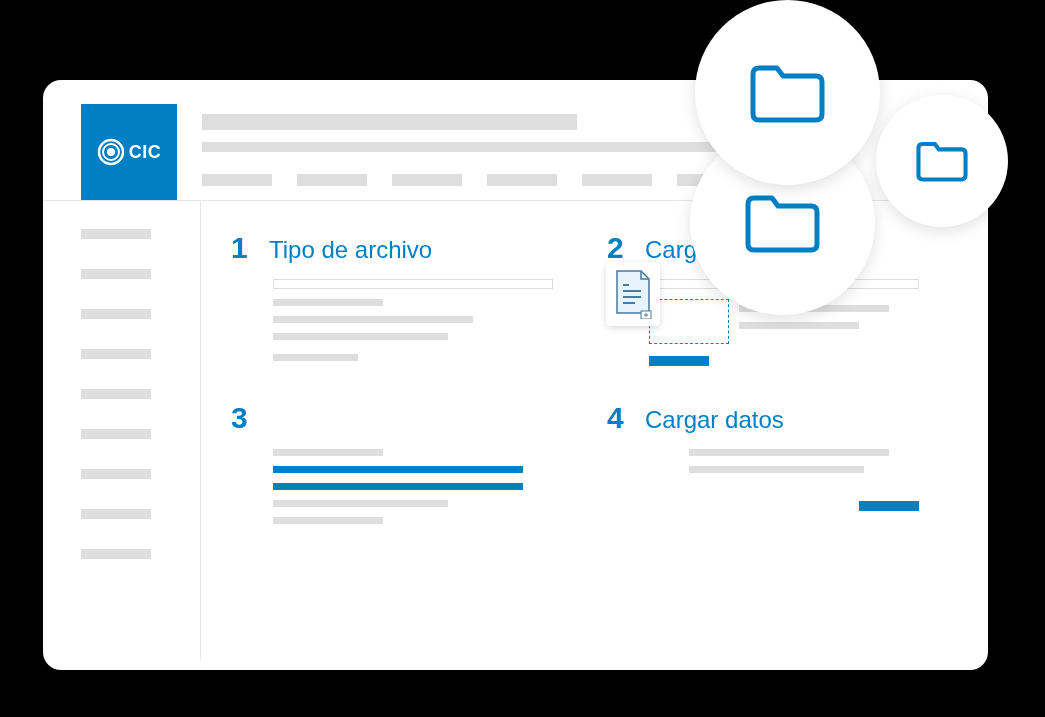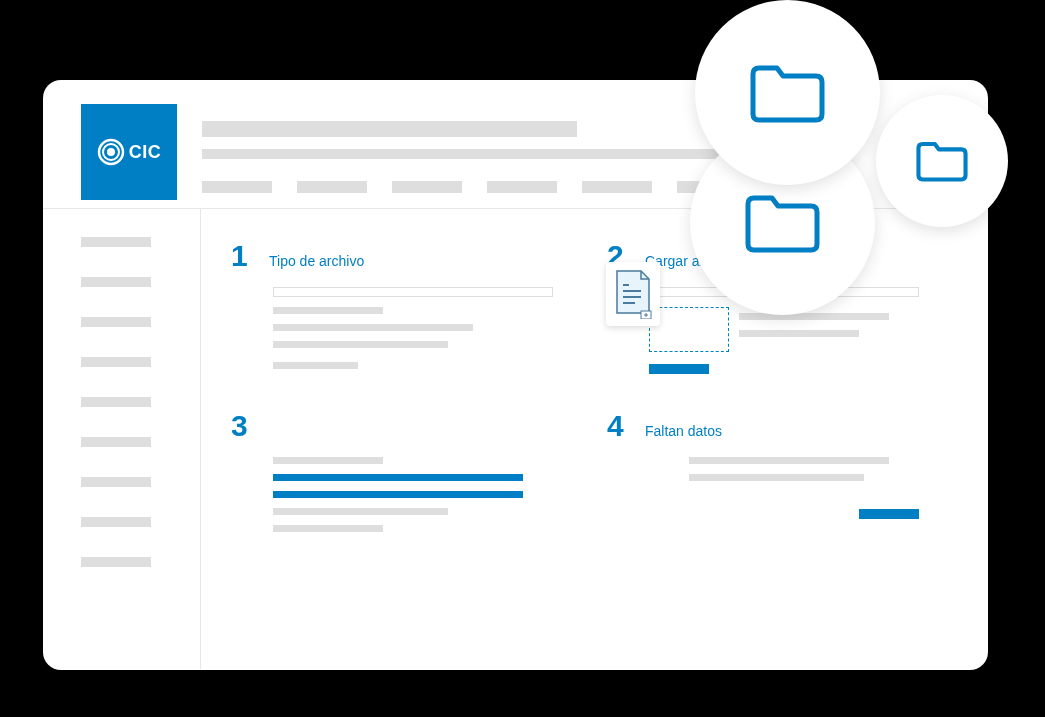--- a/index.html
+++ b/index.html
@@ -20,24 +20,23 @@
       top: 80px;
       left: 43px;
       width: 945px;
       height: 590px;
       background: #fff;
       border-radius: 18px;
       overflow: hidden;
     }
     .header {
       display: flex;
-      padding: 24px 38px 8px 38px;
+      padding: 24px 38px 0 38px;
       gap: 25px;
       border-bottom: 1px solid #e7e7e7;
-      align-items: center;
     }
     .logo-box {
       width: 96px;
       height: 96px;
       background: #007fc4;
       display: flex;
       align-items: center;
       justify-content: center;
       flex-shrink: 0;
     }
@@ -110,21 +109,21 @@
       gap: 18px;
       margin-bottom: 14px;
     }
     .step-number {
       font-size: 30px;
       font-weight: 700;
       color: #007fc4;
       width: 20px;
     }
     .step-title {
-      font-size: 14px;
+      font-size: 24px;
       color: #007fc4;
       font-weight: 400;
     }
     .step-body {
       padding-left: 42px;
     }
     .outline-box {
       border: 1px solid #dedede;
       height: 10px;
       width: 280px;
@@ -289,21 +288,21 @@
             <div class="blue-line" style="width:250px"></div>
             <div class="blue-line" style="width:250px"></div>
             <div class="gray-line" style="width:175px"></div>
             <div class="gray-line" style="width:110px"></div>
           </div>
         </div>
 
         <div class="step">
           <div class="step-header">
             <span class="step-number">4</span>
-            <span class="step-title">Faltan datos</span>
+            <span class="step-title">Cargar datos</span>
           </div>
           <div class="step-body">
             <div class="gray-line" style="width:200px;margin-left:40px"></div>
             <div class="gray-line" style="width:175px;margin-left:40px"></div>
             <div class="blue-bar" style="margin-top:28px;margin-left:210px"></div>
           </div>
         </div>
 
       </div>
     </div>

